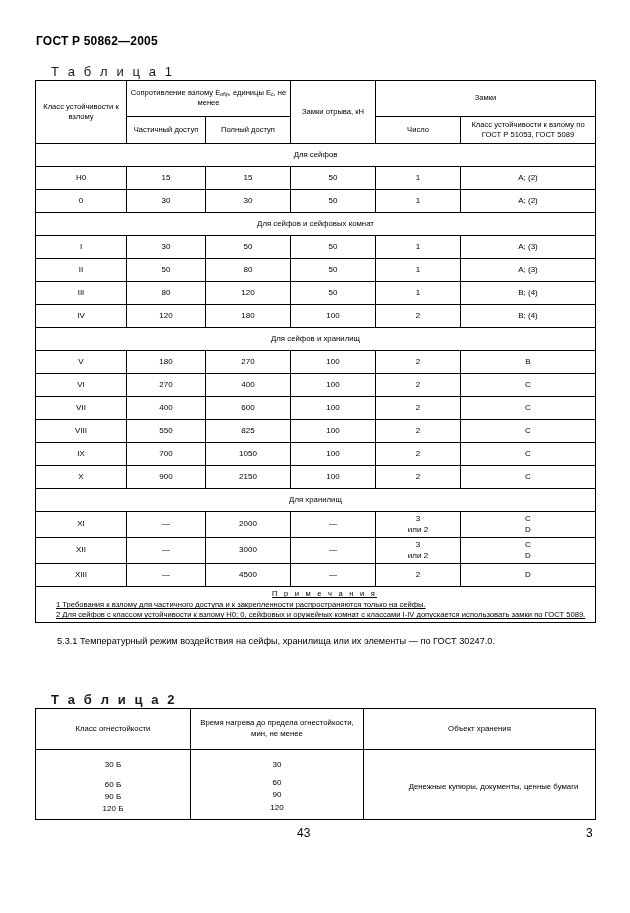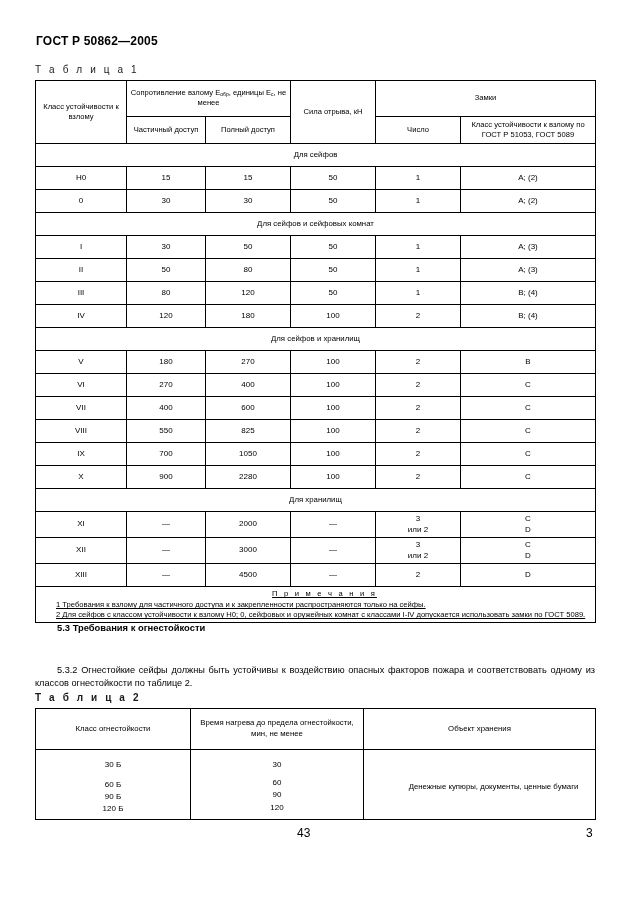--- a/index.html
+++ b/index.html
@@ -32,22 +32,22 @@
     text-align: left;
     font-size: 12px;
     font-weight: bold;
     letter-spacing: 0.2px;
     margin-left: 36px;
   }
 
   
   .table-caption {
     position: absolute;
-    left: 35px;
-    font-size: 10px;
+    left: 51px;
+    font-size: 13px;
     letter-spacing: 2.6px;
     color: #1a1a1a;
   }
   #caption-1 { top: 64px; }
   #caption-2 { top: 692px; font-weight: bold; }
 
   
   table.gost {
     position: absolute;
     left: 35px;
@@ -159,21 +159,21 @@
       <col style="width:85px">
       <col style="width:85px">
       <col style="width:135px">
     </colgroup>
     <thead>
       <tr>
         <th rowspan="2" class="hdr-cell" style="height:58px">Класс устойчивости к взлому</th>
         <th colspan="2" class="hdr-cell" style="height:28px">
           <span><span>Сопротивление взлому E</span><sub>обр</sub><span>, единицы E</span><sub>с</sub><span>, не менее</span></span>
         </th>
-        <th rowspan="2" class="hdr-cell">Сила отрыва, кН</th>
+        <th rowspan="2" class="hdr-cell">Замки отрыва, кН</th>
         <th colspan="2" class="hdr-cell" style="height:28px">Замки</th>
       </tr>
       <tr>
         <th class="hdr-cell">Частичный доступ</th>
         <th class="hdr-cell">Полный доступ</th>
         <th class="hdr-cell">Число</th>
         <th class="hdr-cell">Класс устойчивости к взлому по ГОСТ Р 51053, ГОСТ 5089</th>
       </tr>
     </thead>
     <tbody id="table-1-body">
@@ -270,21 +270,21 @@
           <td>IX</td>
           <td>700</td>
           <td>1050</td>
           <td>100</td>
           <td>2</td>
           <td>C</td>
         </tr>
         <tr class="data-row">
           <td>X</td>
           <td>900</td>
-          <td>2280</td>
+          <td>2150</td>
           <td>100</td>
           <td>2</td>
           <td>C</td>
         </tr>
         <tr class="group-row">
           <td colspan="6">Для хранилищ</td>
         </tr>
         <tr class="data-row">
           <td>XI</td>
           <td>—</td>
@@ -327,24 +327,23 @@
         <td colspan="6" class="notes-cell">
           <span class="notes-title">П р и м е ч а н и я</span>
           <span class="note-line"><span class="note-indent"></span><span>1 Требования к взлому для частичного доступа и к закрепленности распространяются только на сейфы.</span></span>
           <span class="note-line"><span class="note-indent"></span><span>2 Для сейфов с классом устойчивости к взлому H0; 0, сейфовых и оружейных комнат с классами I-IV допускается использовать замки по ГОСТ 5089.</span></span>
         </td>
       </tr>
     </tfoot>
   </table>
 
 
-  <div class="body-block" id="head-53">5.3  Требования к огнестойкости</div>
-
-
-  <div class="body-block indent spread" id="para-532">5.3.2  Огнестойкие сейфы должны быть устойчивы к воздействию опасных факторов пожара и соответствовать одному из классов огнестойкости по таблице 2.</div>
+
+  <div class="body-block indent spread" id="para-531">5.3.1  Температурный режим воздействия на сейфы, хранилища или их элементы — по ГОСТ 30247.0.</div>
+
 
   <div class="table-caption" id="caption-2">Т а б л и ц а  2</div>
 
   <table class="gost" id="table-2">
     <colgroup>
       <col style="width:155px">
       <col style="width:173px">
       <col style="width:232px">
     </colgroup>
     <thead>

